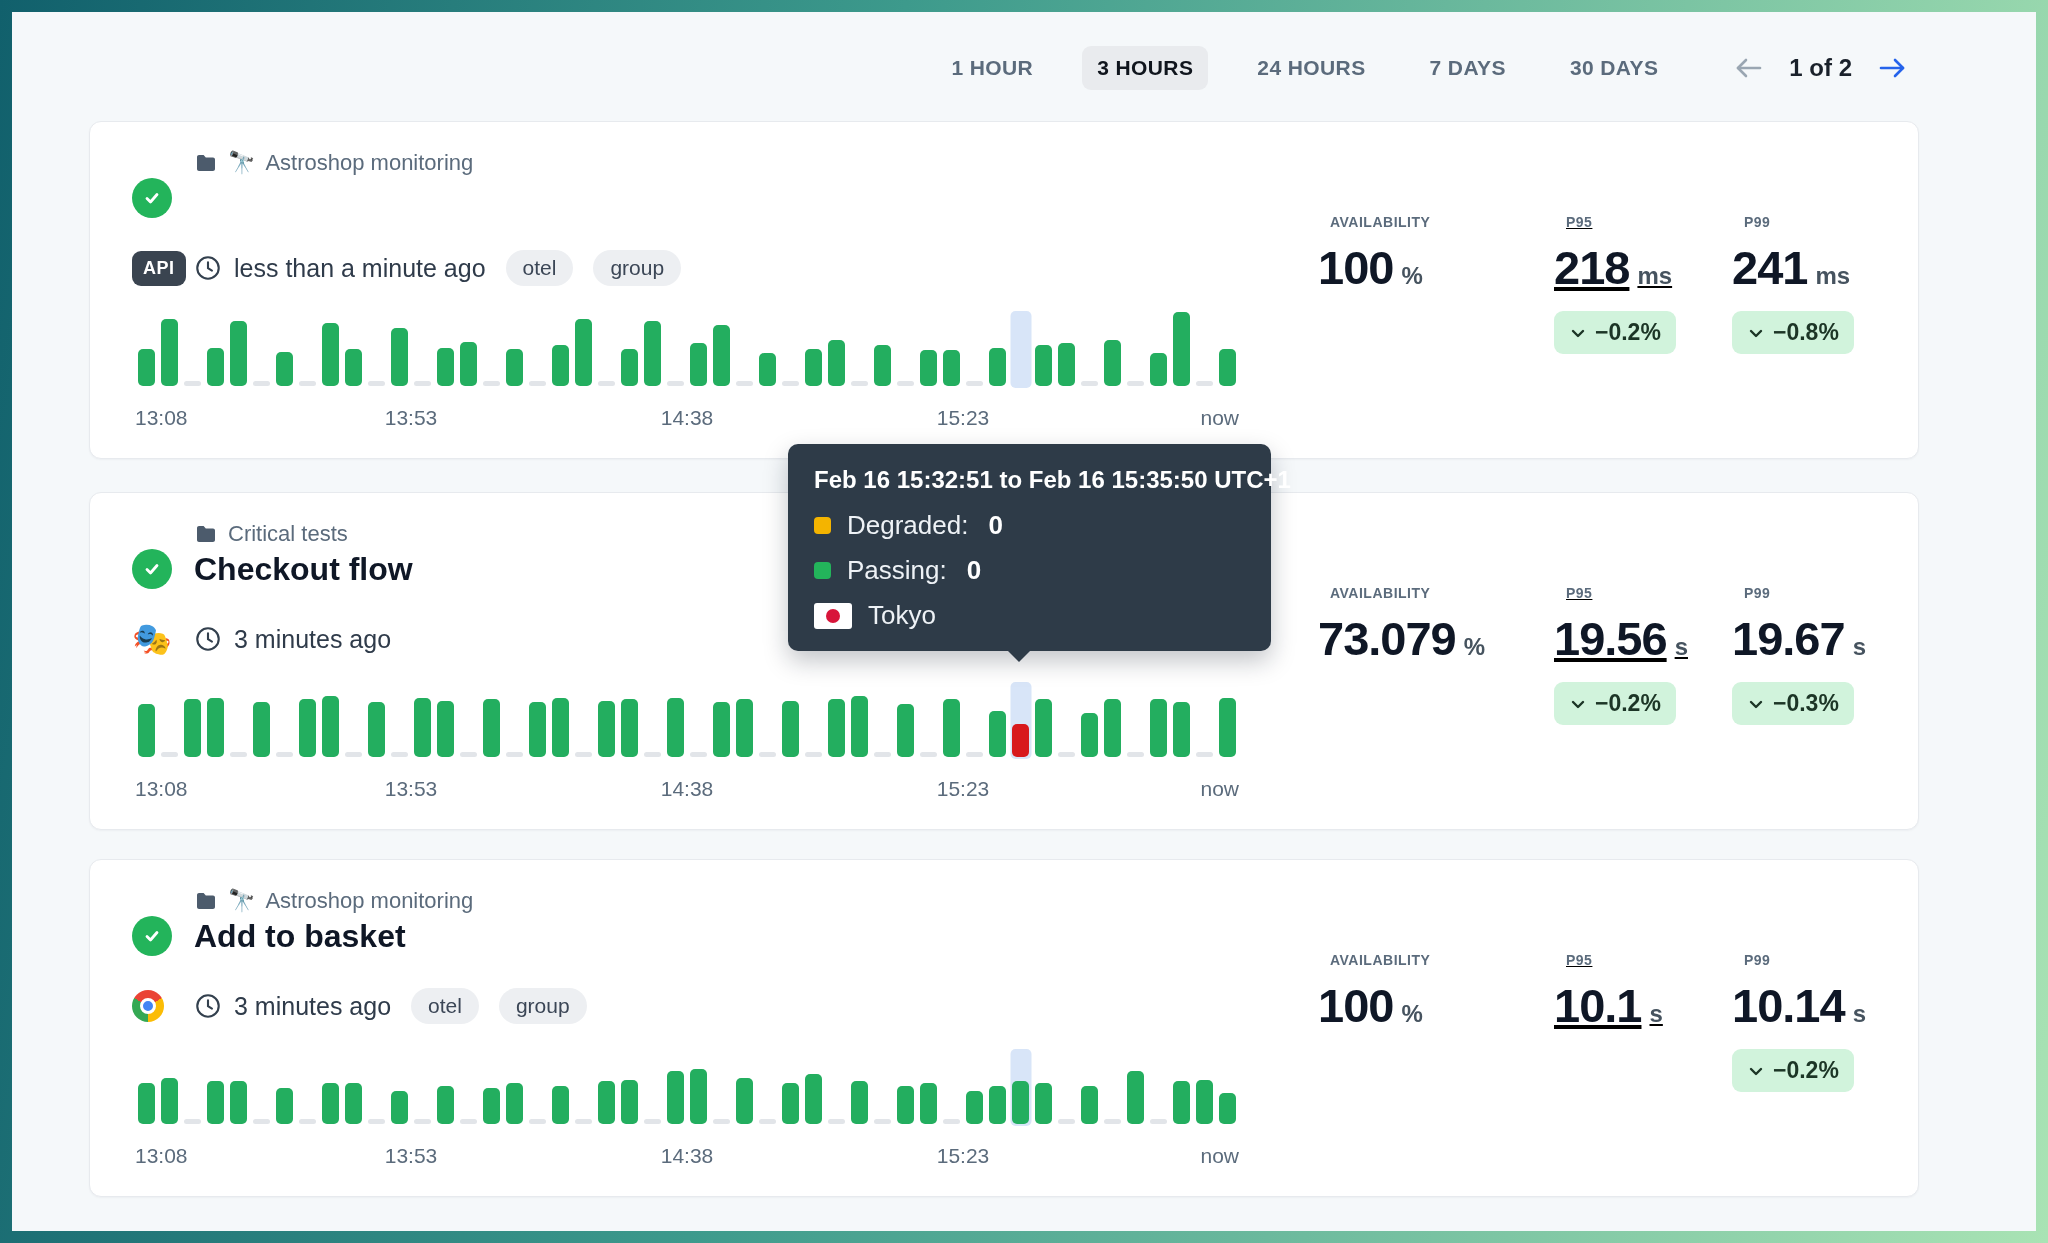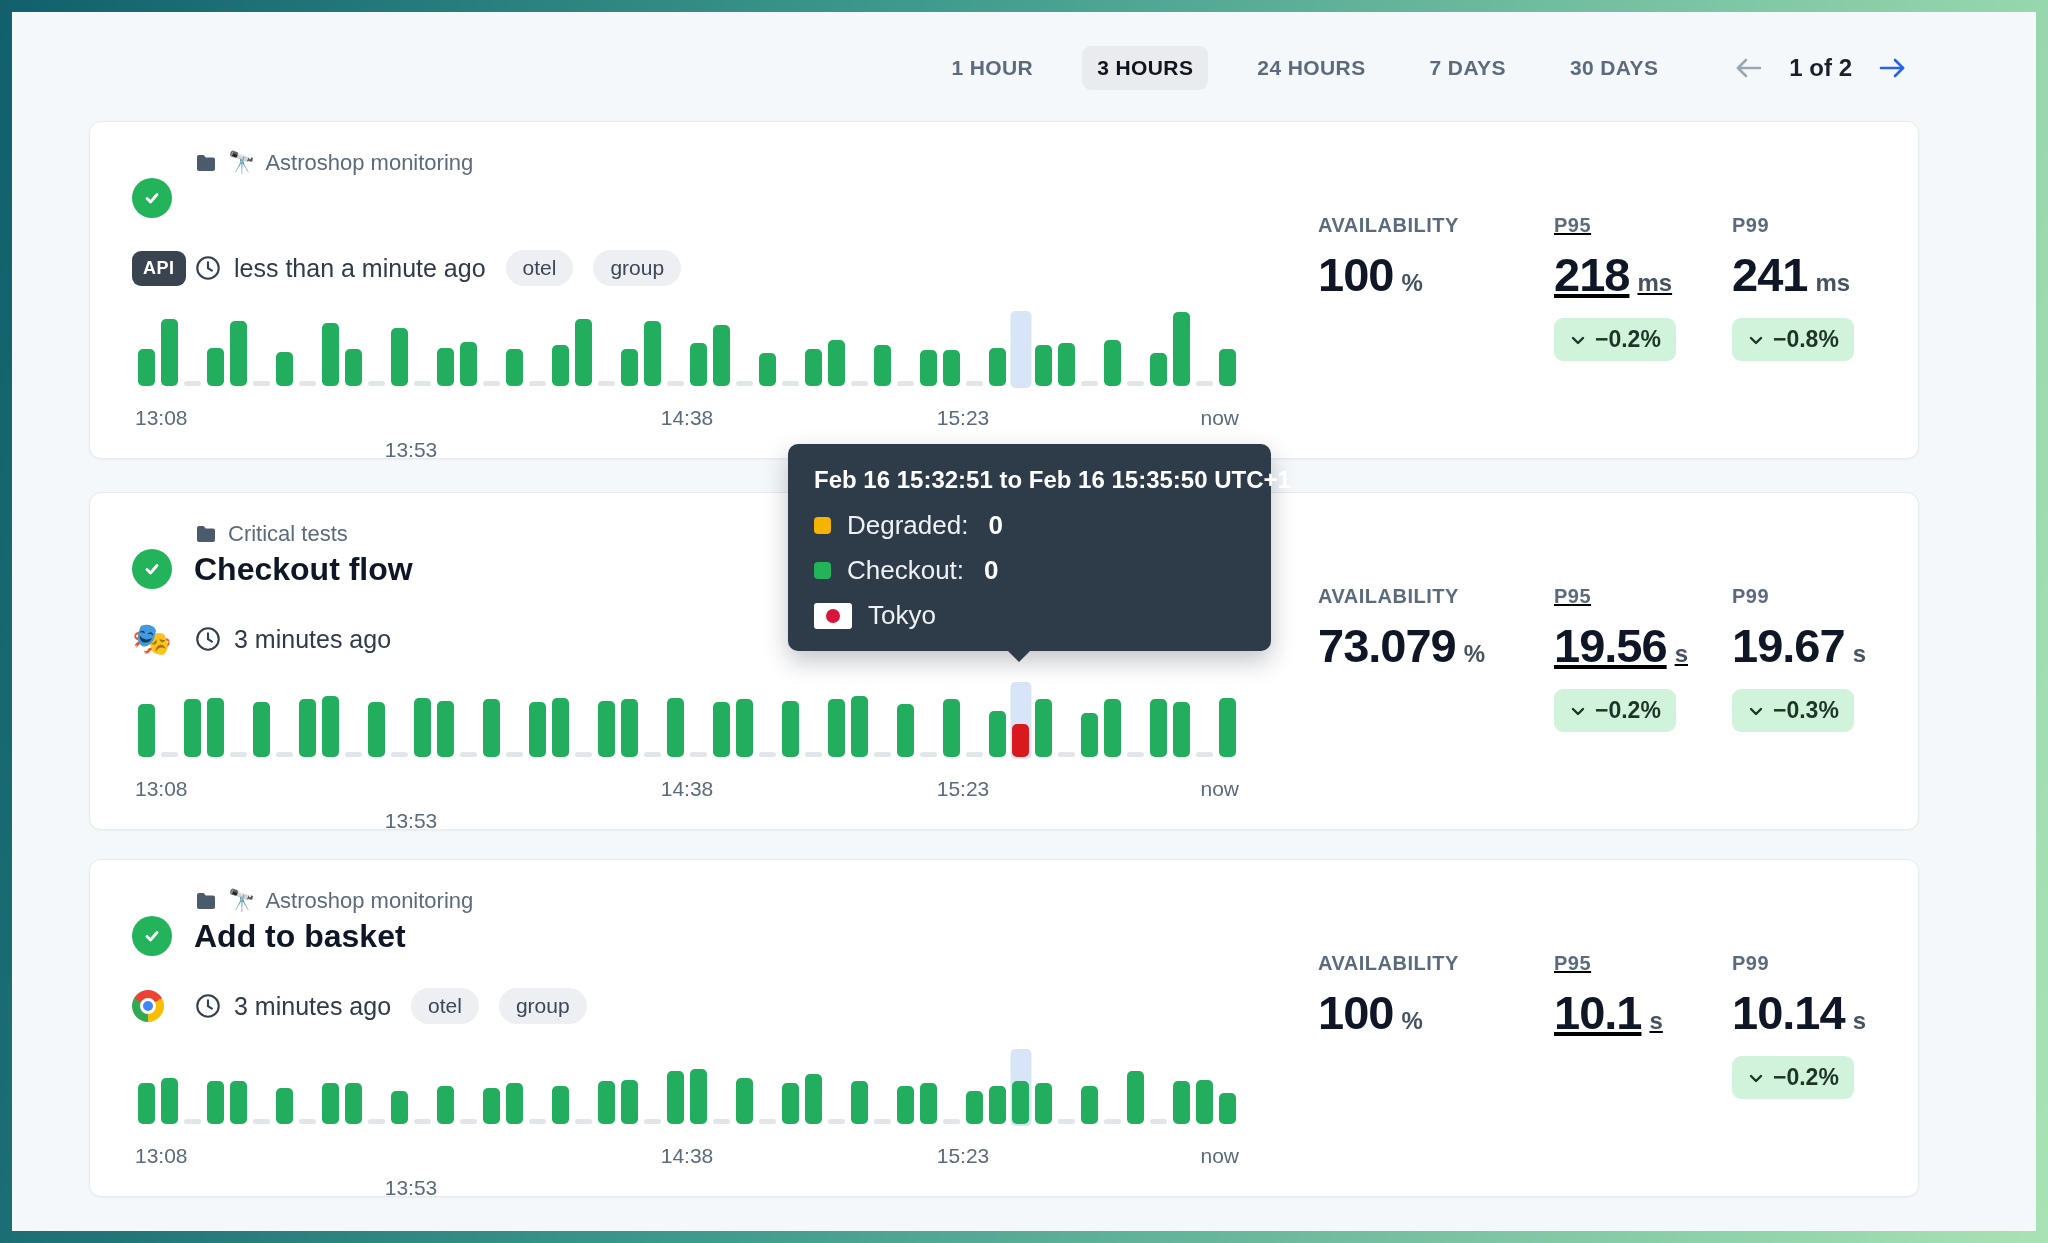--- a/index.html
+++ b/index.html
@@ -46,28 +46,28 @@
   .chart { position: absolute; left: 45px; top: 190px; width: 1104px; height: 74px;
            display: flex; align-items: flex-end; cursor: crosshair; }
   .slot { flex: 1; height: 100%; position: relative; display: flex; align-items: flex-end; justify-content: center; }
   .bar { width: 17px; border-radius: 5px; background: #23ae5f; position: relative; z-index: 1; }
   .dash { width: 17px; height: 5px; border-radius: 3px; background: #e2e5e9; }
   .hl { position: absolute; bottom: -2px; left: 50%; transform: translateX(-50%);
         width: 21px; height: 104%; background: #d8e5f8; border-radius: 5px; }
   .axis { position: absolute; left: 45px; top: 284px; width: 1104px; height: 26px;
           font-size: 21px; color: #5b6b7c; }
   .axis span { position: absolute; top: 0; }
-  .t0 { left: 0; } .t1 { left: 25%; transform: translateX(-50%); margin-top: 32px; }
+  .t0 { left: 0; } .t1 { left: 25%; transform: translateX(-50%); }
   .t2 { left: 50%; transform: translateX(-50%); } .t3 { left: 75%; transform: translateX(-50%); }
   .t4 { right: 0; }
 
   
   .stat { position: absolute; top: 92px; }
   .s-avail { left: 1228px; } .s-p95 { left: 1464px; text-decoration: underline; } .s-p99 { left: 1642px; }
-  .stat-label { font-size: 20px; font-weight: 600; color: #5b6b7c; letter-spacing: .5px; }
+  .stat-label { font-size: 14px; font-weight: 600; color: #5b6b7c; letter-spacing: .5px; margin-left: 12px; }
   .stat-value { margin-top: 10px; display: flex; align-items: baseline; gap: 8px; }
   .stat-num { font-size: 47px; font-weight: 700; color: #0f1726; letter-spacing: -1px; }
   .stat-unit { font-size: 24px; font-weight: 700; color: #46535f; }
   .delta { margin-top: 16px; display: inline-flex; align-items: center; gap: 8px; background: #d1f3dc;
            color: #1c3526; font-size: 23px; font-weight: 700; padding: 8px 15px; border-radius: 9px; }
 
   
   .tooltip { position: absolute; left: 776px; top: 432px; width: 483px; background: #2e3b48;
              border-radius: 10px; padding: 22px 26px 20px 26px; z-index: 5; color: #fff;
              box-shadow: 0 10px 24px rgba(16,24,40,.25); }
@@ -756,21 +756,21 @@
 
   <div class="tooltip">
     <div class="tt-header">Feb 16 15:32:51 to Feb 16 15:35:50 UTC+1</div>
     <div class="tt-row">
       <span class="sw sw-degraded"></span>
       <span class="tt-label">Degraded:</span>
       <span class="tt-value">0</span>
     </div>
     <div class="tt-row">
       <span class="sw sw-passing"></span>
-      <span class="tt-label">Checkout:</span>
+      <span class="tt-label">Passing:</span>
       <span class="tt-value">0</span>
     </div>
     <div class="tt-row">
       <span class="flag"></span>
       <span class="tt-label">Tokyo</span>
     </div>
   </div>
 
 </div>
 </div>

